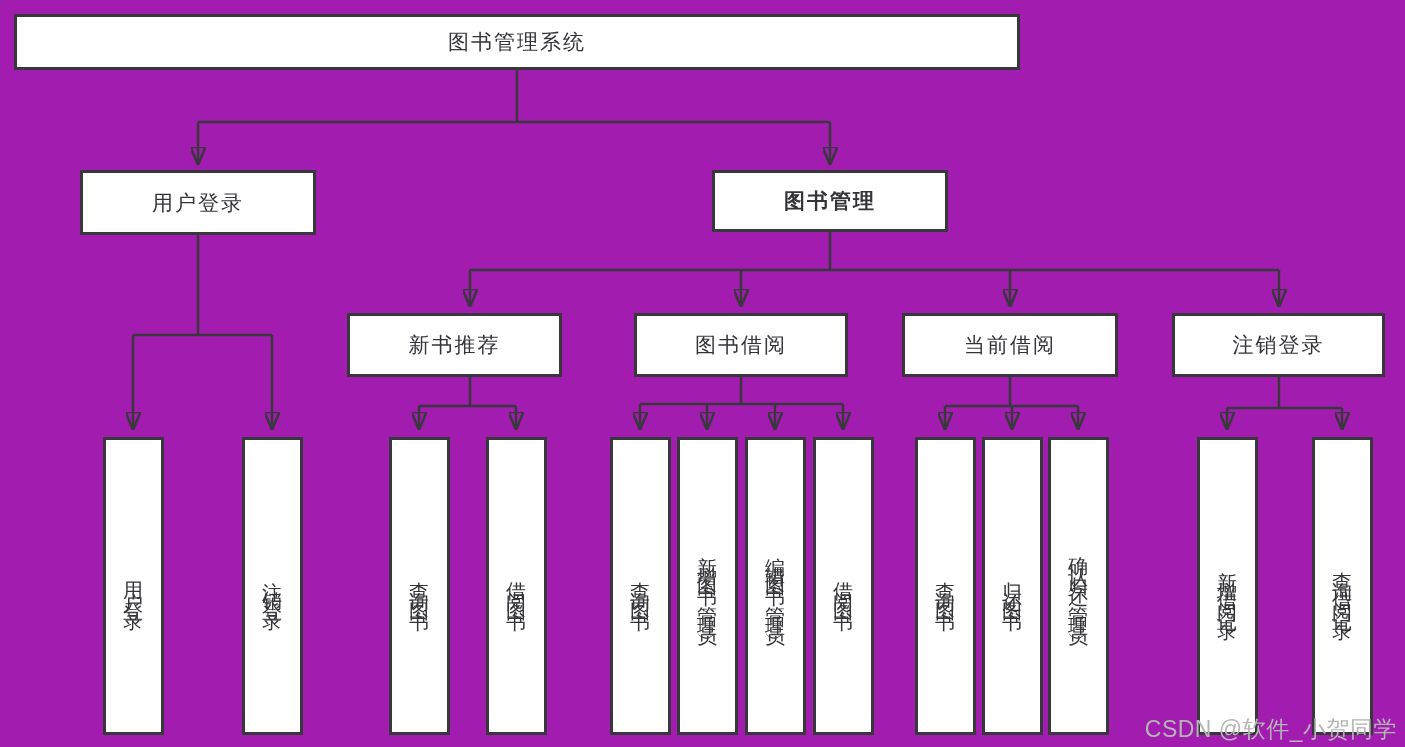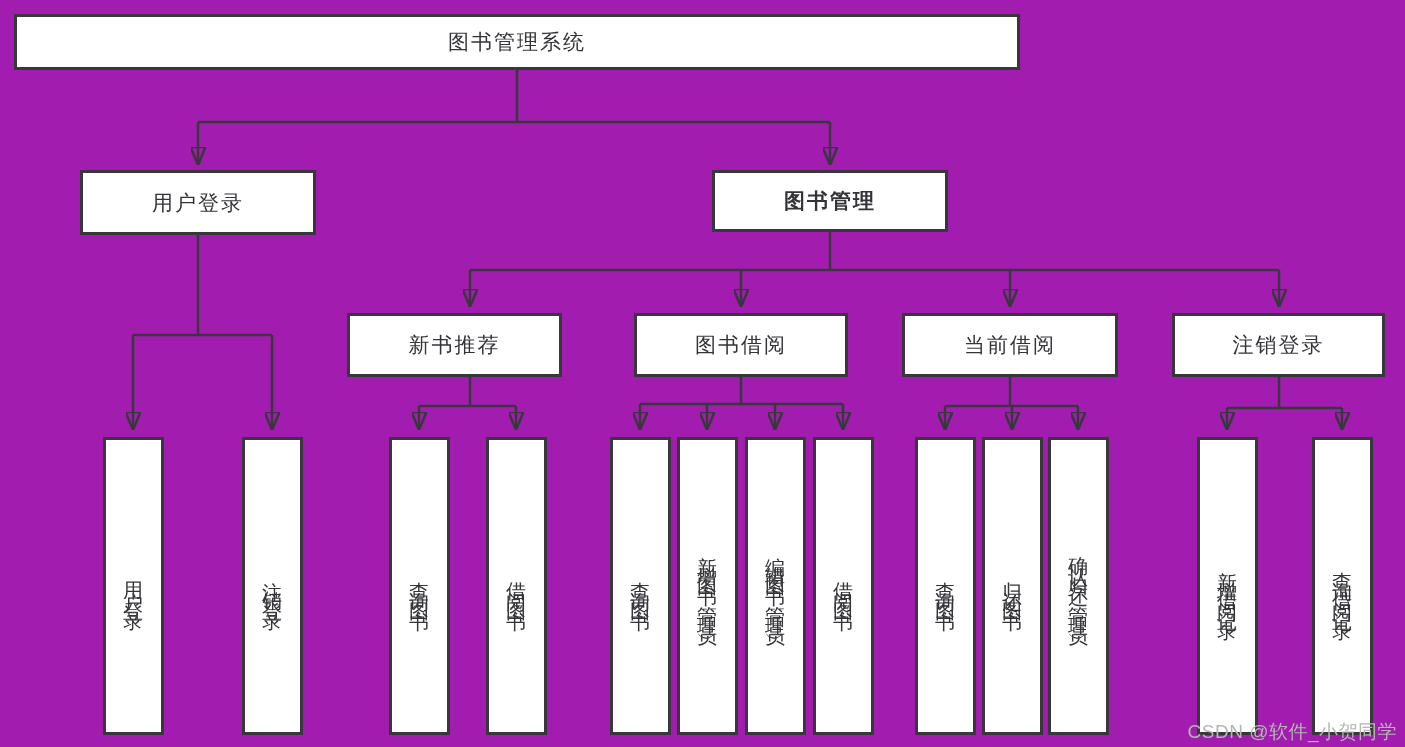--- a/index.html
+++ b/index.html
@@ -51,21 +51,21 @@
     font-size: 20px;
     letter-spacing: 10px;
     color: #333338;
     line-height: 1;
     white-space: nowrap;
   }
   .watermark {
     position: absolute;
     right: 8px;
     bottom: 2px;
-    font-size: 19px;
+    font-size: 23px;
     color: #b5b5b5;
     letter-spacing: 0.5px;
     z-index: 5;
   }
 </style>
 </head>
 <body>
 
 <div class="stage">
 

